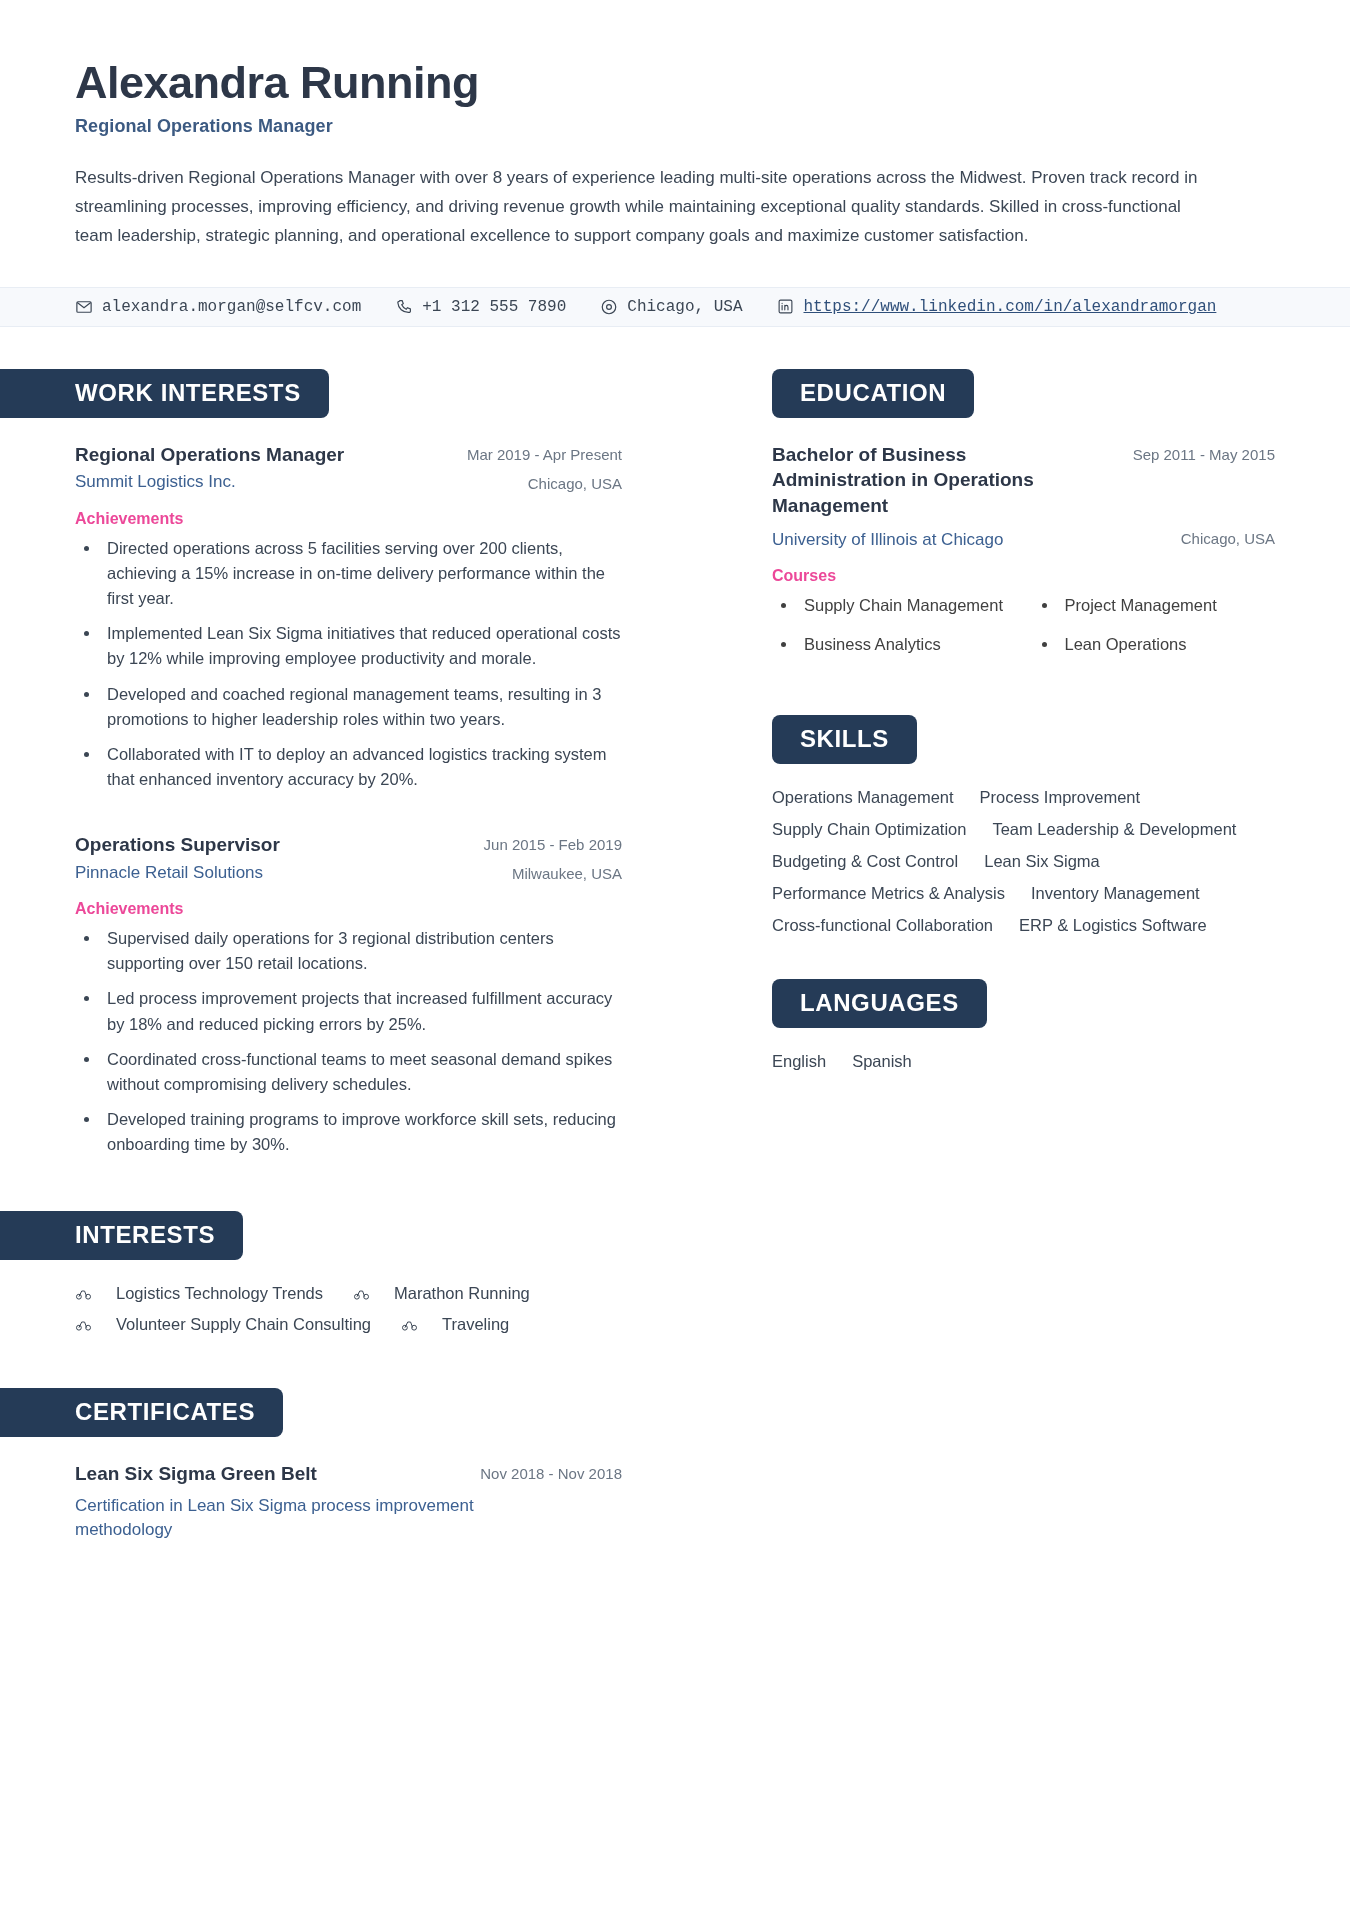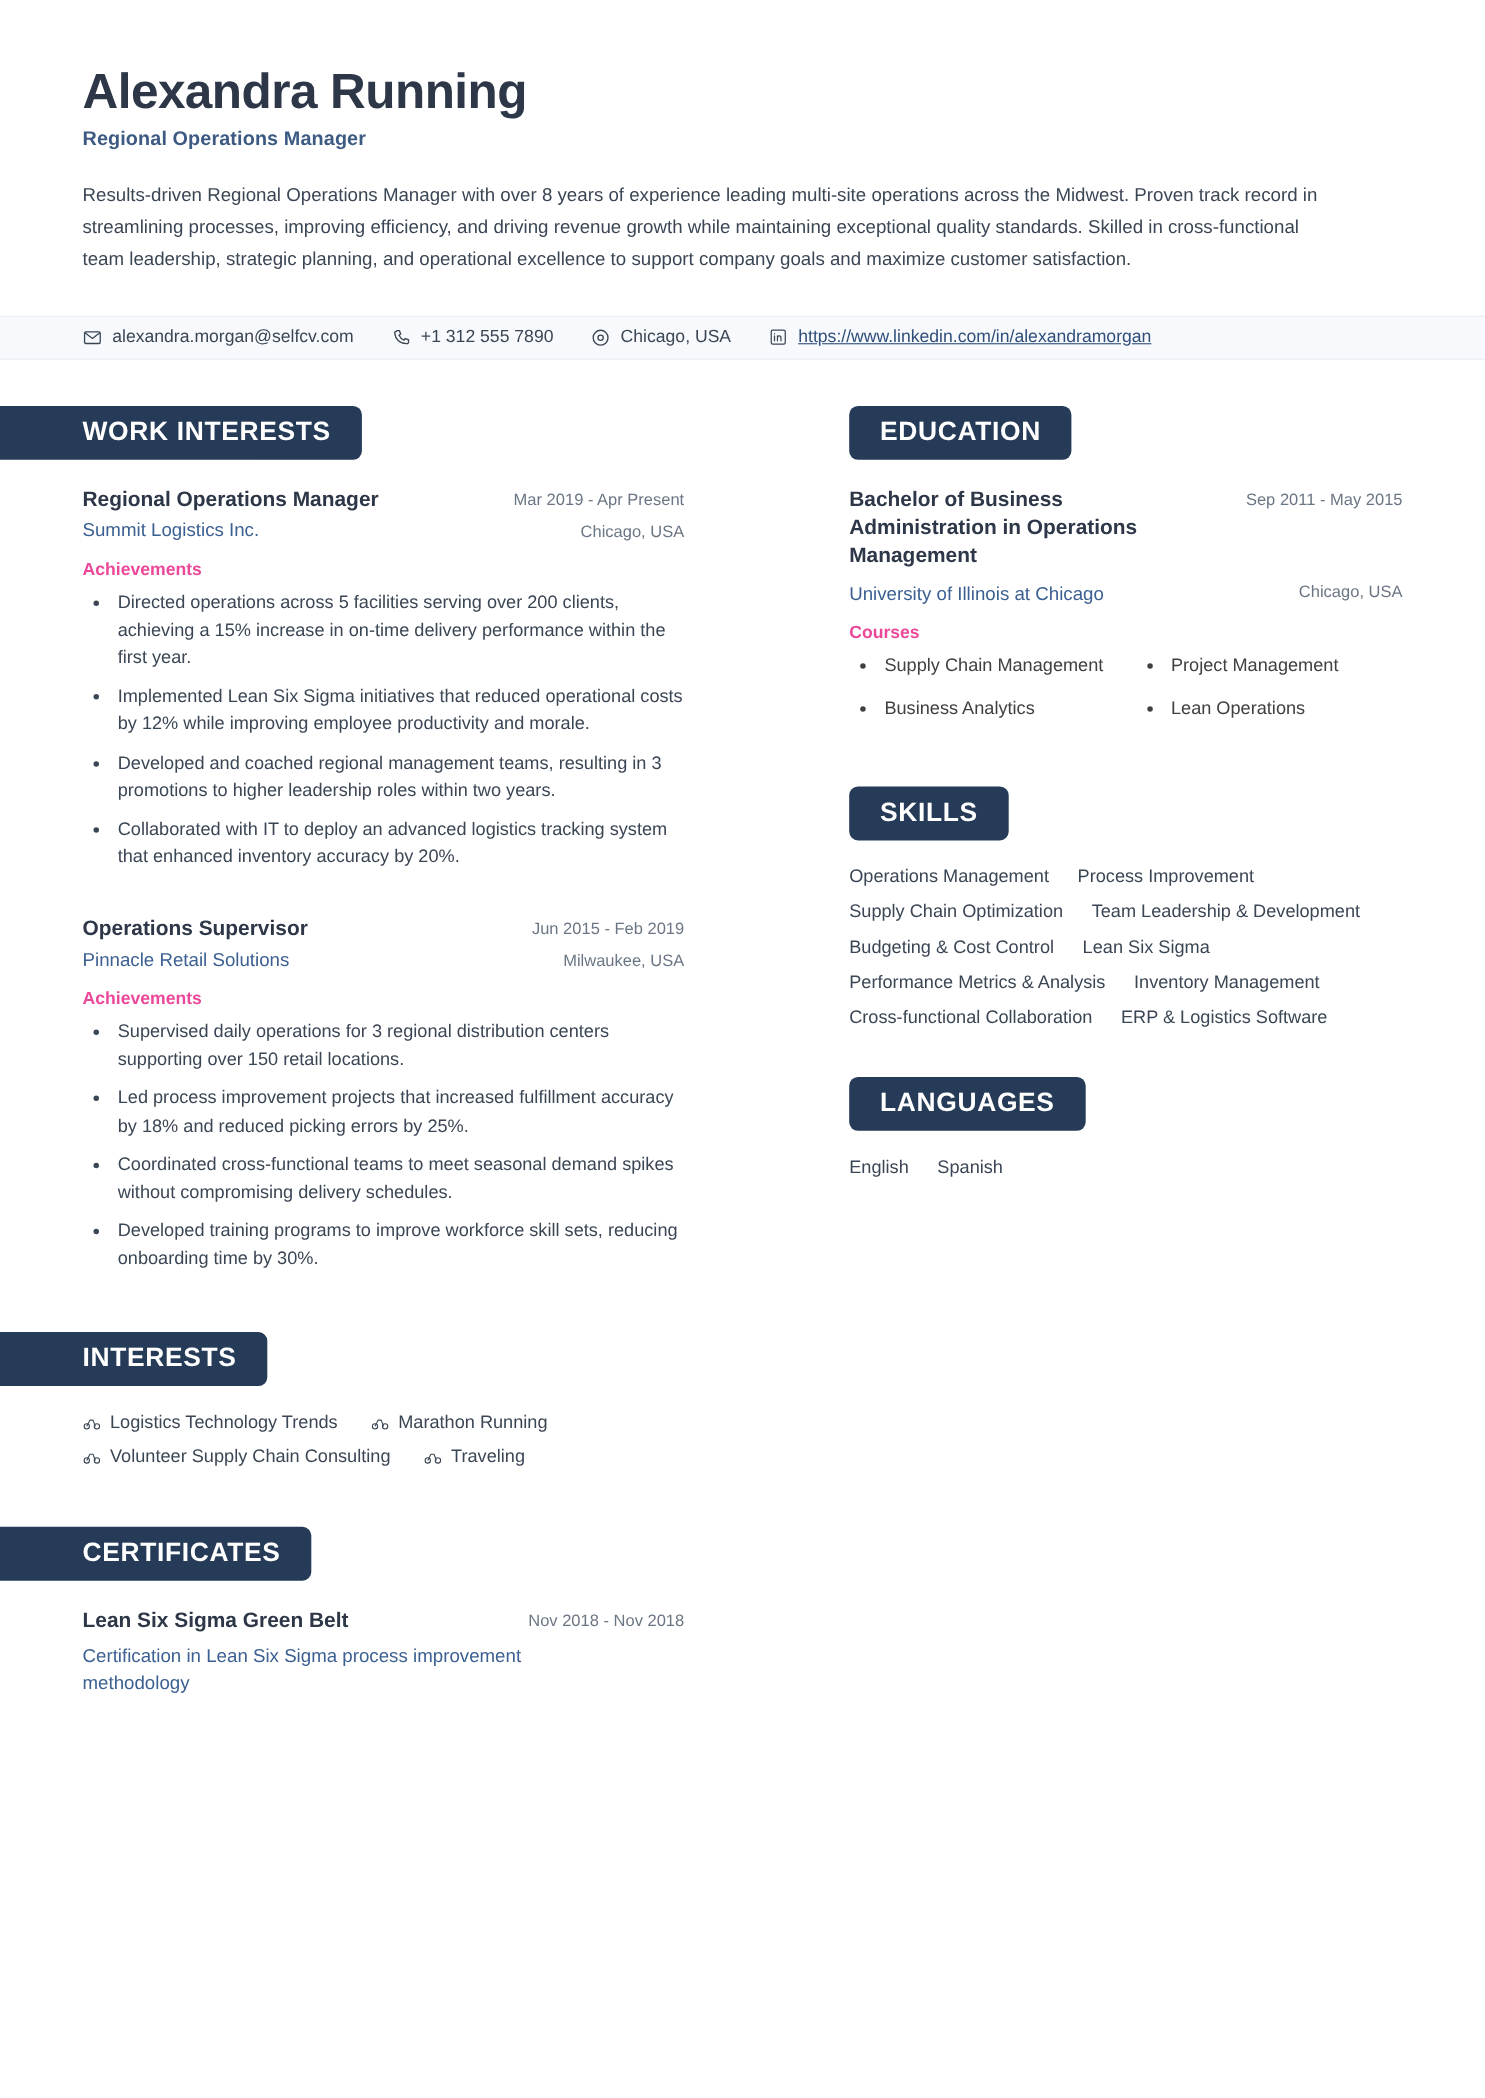--- a/index.html
+++ b/index.html
@@ -55,20 +55,21 @@
     background: #f7f9fc;
     border-top: 1px solid #e8edf4;
     border-bottom: 1px solid #e8edf4;
     padding: 10px 75px;
     display: flex;
     align-items: center;
     gap: 34px;
     flex-wrap: wrap;
     font-size: 16px;
     color: #3b4654;
+    font-family: Liberation Mono, monospace;
   }
   .contact-item {
     display: flex;
     align-items: center;
     gap: 9px;
     white-space: nowrap;
   }
   .contact-item .ico {
     display: inline-flex;
     align-items: center;
@@ -211,21 +212,21 @@
   .interests-wrap {
     display: flex;
     flex-wrap: wrap;
     column-gap: 30px;
     row-gap: 12px;
     max-width: 560px;
   }
   .interest {
     display: flex;
     align-items: center;
-    gap: 8px;
+    gap: 24px;
     font-size: 16.5px;
     color: #3b4654;
     white-space: nowrap;
   }
   .interest .ico {
     width: 17px;
     height: 17px;
     display: inline-flex;
     align-items: center;
     justify-content: center;

